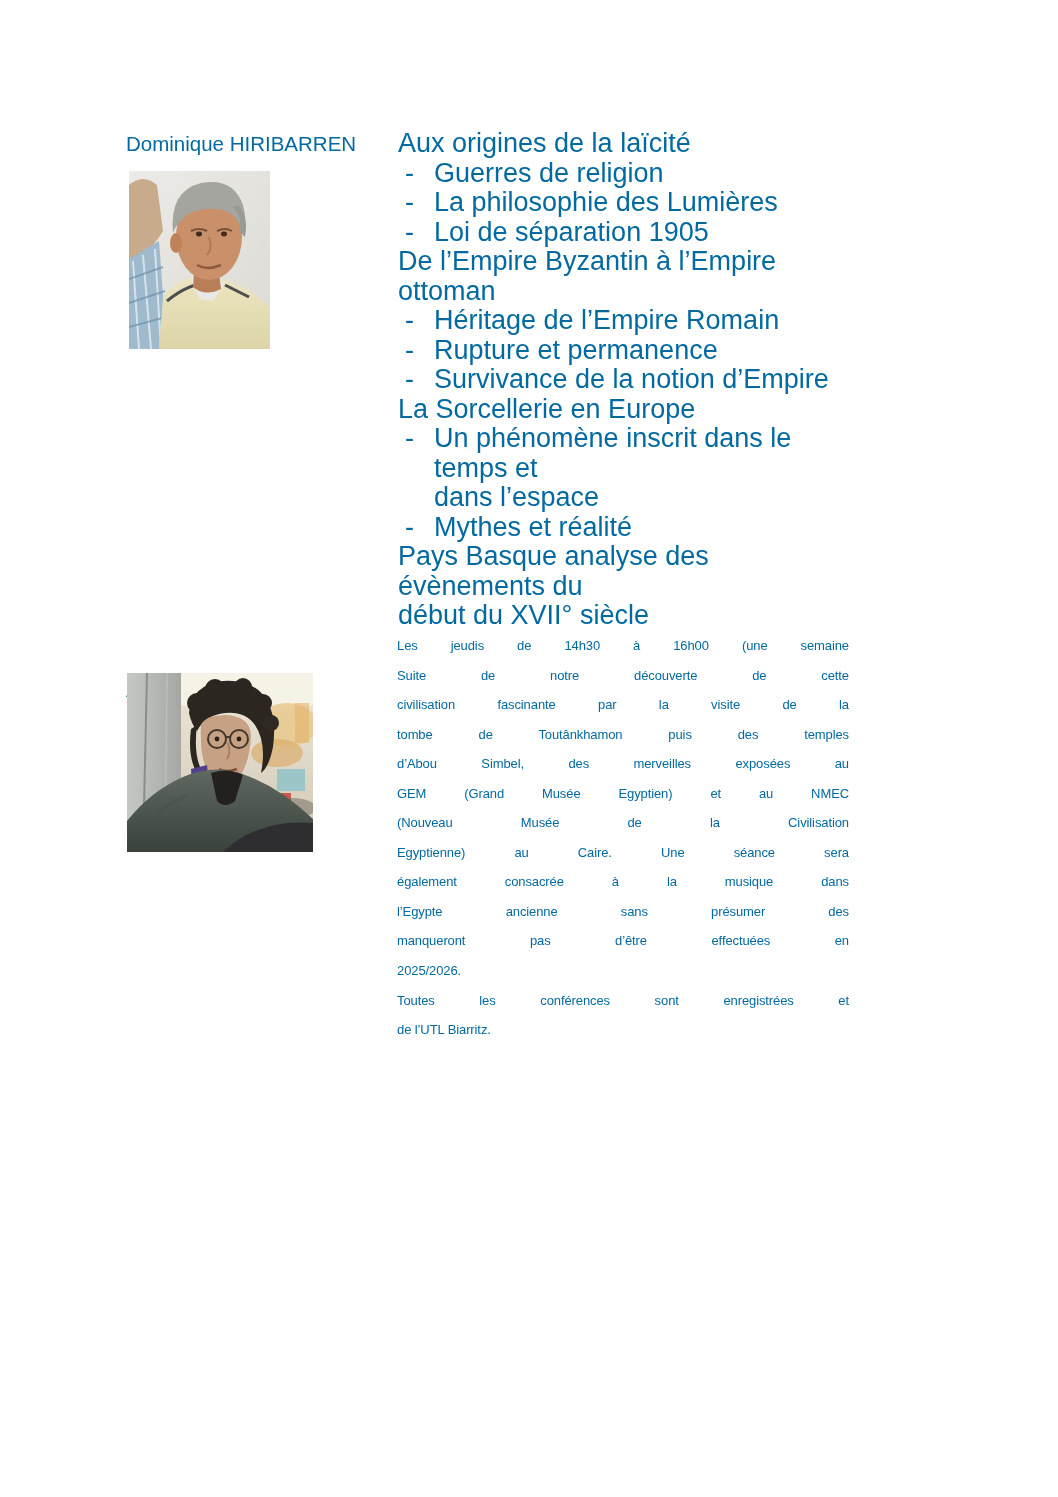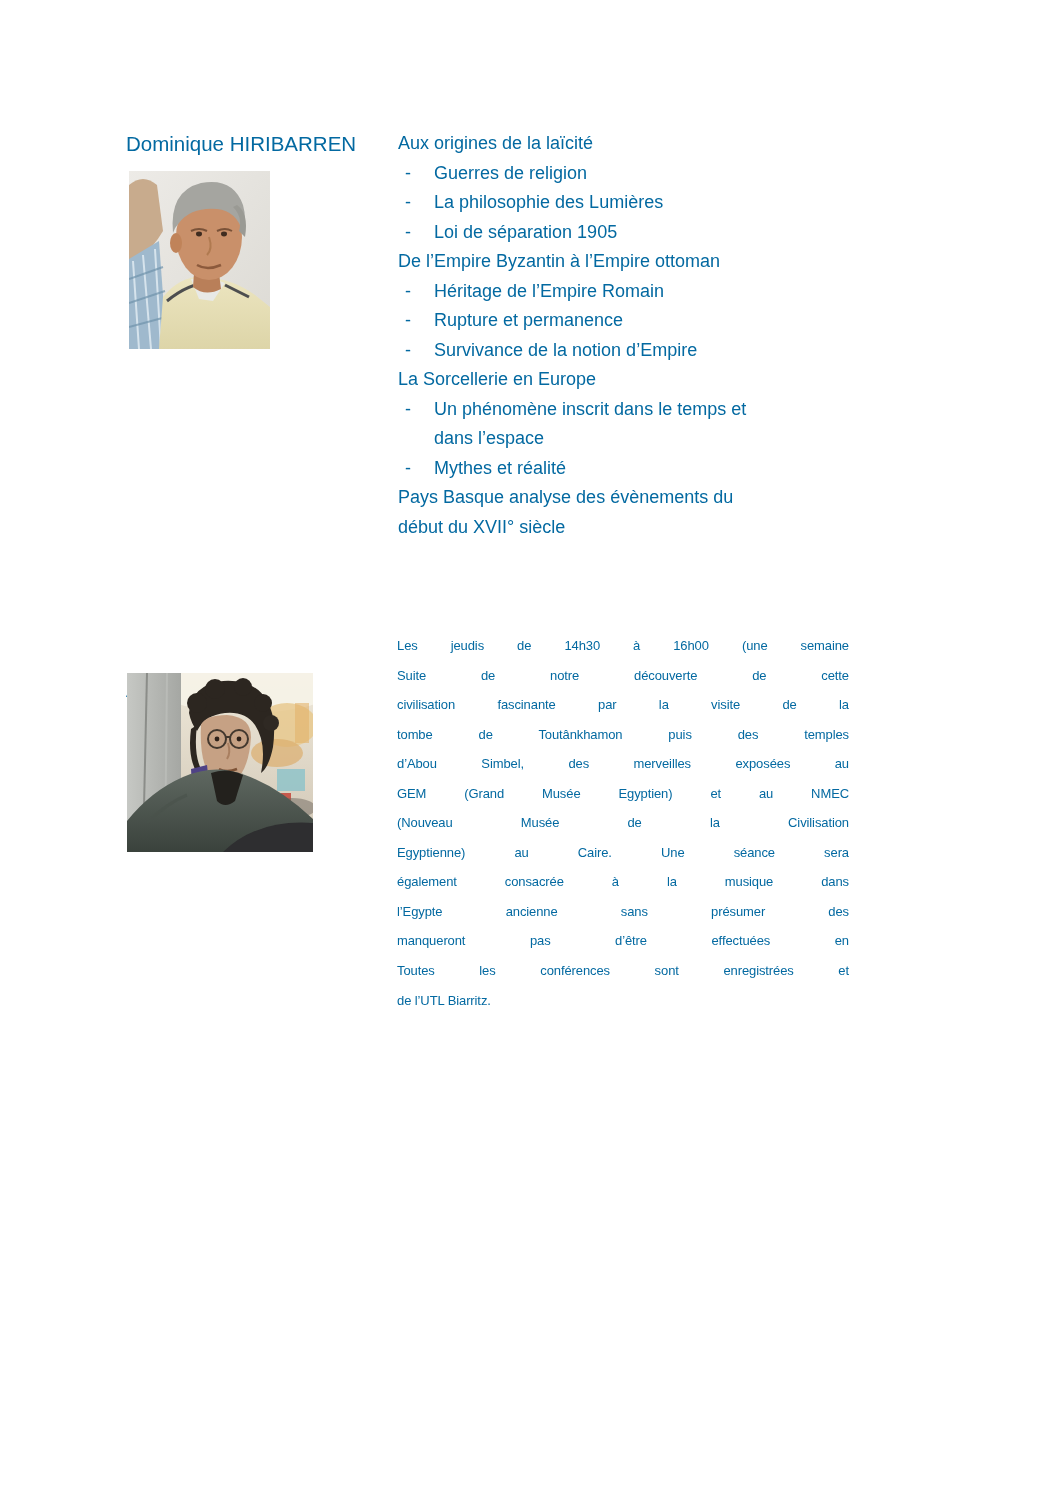--- a/index.html
+++ b/index.html
@@ -21,21 +21,21 @@
   
   .lect-name {
     font-size: 20.5px;
     line-height: 29.5px;
     white-space: nowrap;
   }
 
   
   .col {
     width: 452px;
-    font-size: 18px;
+    font-size: 27px;
     line-height: 29.5px;
   }
   .row { display: flex; }
   .row .dash {
     flex: 0 0 36px;
     padding-left: 7px;
     box-sizing: border-box;
   }
   .row .txt { flex: 1 1 auto; }
 
@@ -210,18 +210,19 @@
     <div class="jl">Suite de notre découverte de cette</div>
     <div class="jl">civilisation fascinante par la visite de la</div>
     <div class="jl">tombe de Toutânkhamon puis des temples</div>
     <div class="jl">d’Abou Simbel, des merveilles exposées au</div>
     <div class="jl">GEM (Grand Musée Egyptien) et au NMEC</div>
     <div class="jl">(Nouveau Musée de la Civilisation</div>
     <div class="jl">Egyptienne) au Caire. Une séance sera</div>
     <div class="jl">également consacrée à la musique dans</div>
     <div class="jl">l’Egypte ancienne sans présumer des</div>
     <div class="jl">manqueront pas d’être effectuées en</div>
+    <div class="jl end">2025/2026.</div>
 
     <div class="jl">Toutes les conférences sont enregistrées et</div>
     <div class="jl end">de l’UTL Biarritz.</div>
   </div>
 
 </div>
 
 </body></html>

